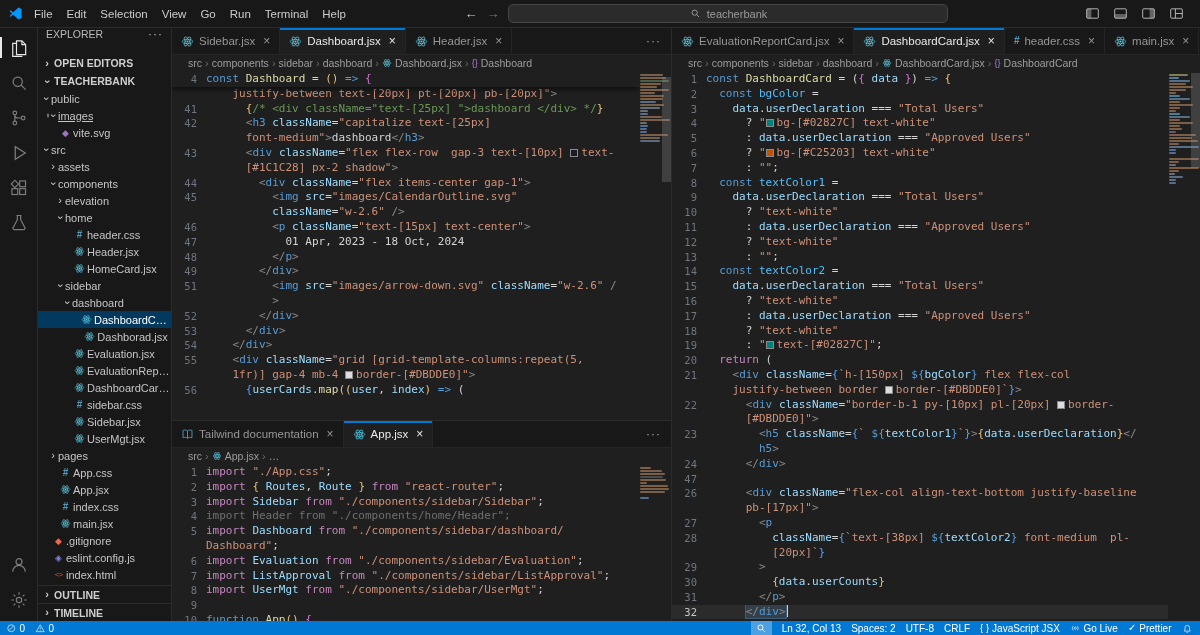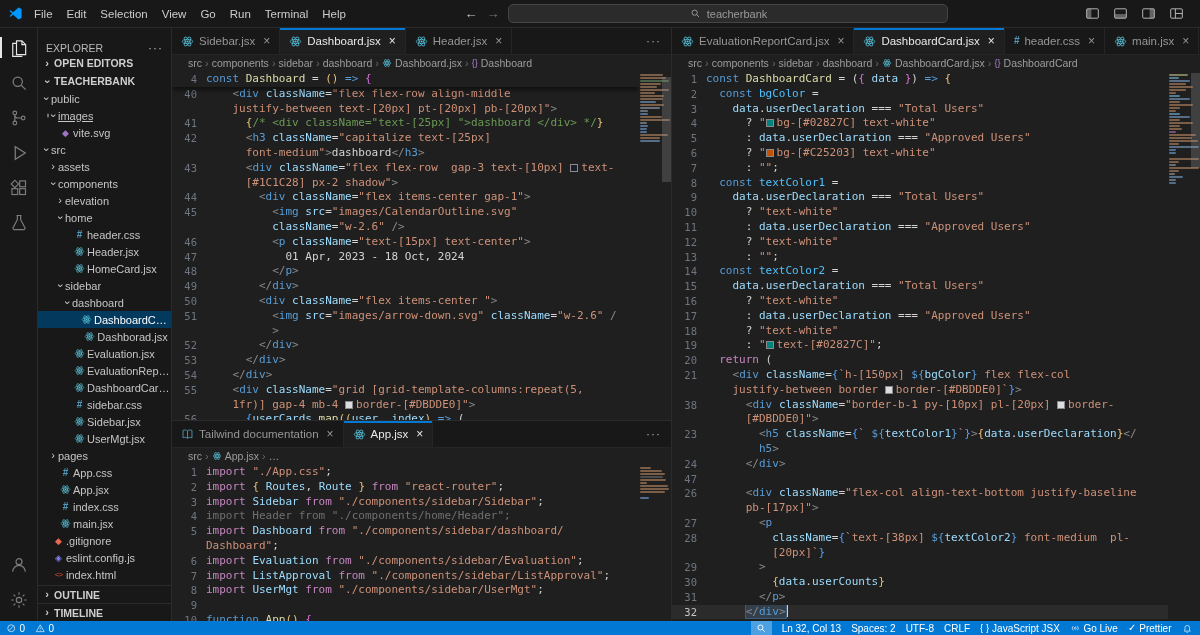--- a/index.html
+++ b/index.html
@@ -31,21 +31,21 @@
   .activitybar{width:38px;flex:none;background:#181818;border-right:1px solid #2b2b2b;
     display:flex;flex-direction:column;align-items:center;padding:2px 0 4px 0}
   .act{width:38px;height:35px;display:flex;align-items:center;justify-content:center;color:#7d7d7d;position:relative}
   .act svg{width:20px;height:20px}
   .act.active{color:#e7e7e7}
   .act.active::before{content:"";position:absolute;left:0;top:7px;bottom:7px;width:2px;background:#e7e7e7}
   .act-spacer{flex:1}
 
   .sidebar{width:134px;flex:none;background:#181818;border-right:1px solid #2b2b2b;
     display:flex;flex-direction:column;overflow:hidden;font-size:11px}
-  .sb-title{height:26px;flex:none;display:flex;align-items:flex-end;justify-content:space-between;
+  .sb-title{height:26px;flex:none;display:flex;align-items:flex-start;justify-content:space-between;
     padding:0 8px;color:#b9b9b9;font-size:10.5px}
   .sb-sec{height:18px;flex:none;display:flex;align-items:center;gap:2px;padding:0 4px;
     font-weight:700;color:#cfcfcf;font-size:10.5px;white-space:nowrap;overflow:hidden}
   .sb-sec.bordered{border-top:1px solid #2b2b2b}
   .tree{flex:1;overflow:hidden}
   .trow{height:17px;display:flex;align-items:center;white-space:nowrap;overflow:hidden;color:#c5c5c5}
   .trow.selected{background:#04395e;color:#fff}
   .chev{display:inline-block;width:10px;flex:none;text-align:center;color:#cccccc;font-size:11px;line-height:1}
   .chev.open{transform:rotate(90deg)}
   .tspace{display:inline-block;width:10px;flex:none}
@@ -593,24 +593,20 @@
                 <span>Dashboard</span>
               </span>
             </div>
           <div class="code-area">
             <div class="code-lines">
                 <div class="line sticky">
                   <span class="gutter">4</span>
                   <span class="ltext"><span class="tk-k">const</span><span class="tk-w"> </span><span class="tk-f">Dashboard</span><span class="tk-w"> = </span><span class="tk-y">()</span><span class="tk-w"> </span><span class="tk-k">=&gt;</span><span class="tk-w"> </span><span class="tk-u">{</span></span>
                 </div>
                 <div class="line">
-                  <span class="gutter">40</span>
-                  <span class="ltext"><span class="tk-w">    </span><span class="tk-g">&lt;</span><span class="tk-t">div</span><span class="tk-w"> </span><span class="tk-a">className</span><span class="tk-w">=</span><span class="tk-s">"flex flex-row align-middle</span></span>
-                </div>
-                <div class="line">
                   <span class="gutter"></span>
                   <span class="ltext"><span class="tk-w">    </span><span class="tk-s">justify-between text-[20px] pt-[20px] pb-[20px]"</span><span class="tk-g">&gt;</span></span>
                 </div>
                 <div class="line">
                   <span class="gutter">41</span>
                   <span class="ltext"><span class="tk-w">      </span><span class="tk-y">{</span><span class="tk-m">/* &lt;div className="text-[25px] "&gt;dashboard &lt;/div&gt; */</span><span class="tk-y">}</span></span>
                 </div>
                 <div class="line">
                   <span class="gutter">42</span>
                   <span class="ltext"><span class="tk-w">      </span><span class="tk-g">&lt;</span><span class="tk-t">h3</span><span class="tk-w"> </span><span class="tk-a">className</span><span class="tk-w">=</span><span class="tk-s">"capitalize text-[25px]</span></span>
@@ -647,24 +643,20 @@
                   <span class="gutter">47</span>
                   <span class="ltext"><span class="tk-w">            01 Apr, 2023 - 18 Oct, 2024</span></span>
                 </div>
                 <div class="line">
                   <span class="gutter">48</span>
                   <span class="ltext"><span class="tk-w">          </span><span class="tk-g">&lt;/</span><span class="tk-t">p</span><span class="tk-g">&gt;</span></span>
                 </div>
                 <div class="line">
                   <span class="gutter">49</span>
                   <span class="ltext"><span class="tk-w">        </span><span class="tk-g">&lt;/</span><span class="tk-t">div</span><span class="tk-g">&gt;</span></span>
-                </div>
-                <div class="line">
-                  <span class="gutter">50</span>
-                  <span class="ltext"><span class="tk-w">        </span><span class="tk-g">&lt;</span><span class="tk-t">div</span><span class="tk-w"> </span><span class="tk-a">className</span><span class="tk-w">=</span><span class="tk-s">"flex items-center "</span><span class="tk-g">&gt;</span></span>
                 </div>
                 <div class="line">
                   <span class="gutter">51</span>
                   <span class="ltext"><span class="tk-w">          </span><span class="tk-g">&lt;</span><span class="tk-t">img</span><span class="tk-w"> </span><span class="tk-a">src</span><span class="tk-w">=</span><span class="tk-s">"images/arrow-down.svg"</span><span class="tk-w"> </span><span class="tk-a">className</span><span class="tk-w">=</span><span class="tk-s">"w-2.6"</span><span class="tk-w"> </span><span class="tk-g">/</span></span>
                 </div>
                 <div class="line">
                   <span class="gutter"></span>
                   <span class="ltext"><span class="tk-w">          </span><span class="tk-g">&gt;</span></span>
                 </div>
                 <div class="line">
@@ -1014,21 +1006,21 @@
                 </div>
                 <div class="line">
                   <span class="gutter">21</span>
                   <span class="ltext"><span class="tk-w">    </span><span class="tk-g">&lt;</span><span class="tk-t">div</span><span class="tk-w"> </span><span class="tk-a">className</span><span class="tk-w">=</span><span class="tk-b">{</span><span class="tk-s">`h-[150px] </span><span class="tk-k">${</span><span class="tk-a">bgColor</span><span class="tk-k">}</span><span class="tk-s"> flex flex-col</span></span>
                 </div>
                 <div class="line">
                   <span class="gutter"></span>
                   <span class="ltext"><span class="tk-w">    </span><span class="tk-s">justify-between border </span><span class="sw" style="background: rgb(219, 221, 224);"></span><span class="tk-s">border-[#DBDDE0]`</span><span class="tk-b">}</span><span class="tk-g">&gt;</span></span>
                 </div>
                 <div class="line">
-                  <span class="gutter">38</span>
+                  <span class="gutter">22</span>
                   <span class="ltext"><span class="tk-w">      </span><span class="tk-g">&lt;</span><span class="tk-t">div</span><span class="tk-w"> </span><span class="tk-a">className</span><span class="tk-w">=</span><span class="tk-s">"border-b-1 py-[10px] pl-[20px] </span><span class="sw" style="background: rgb(219, 221, 224);"></span><span class="tk-s">border-</span></span>
                 </div>
                 <div class="line">
                   <span class="gutter"></span>
                   <span class="ltext"><span class="tk-w">      </span><span class="tk-s">[#DBDDE0]"</span><span class="tk-g">&gt;</span></span>
                 </div>
                 <div class="line">
                   <span class="gutter">23</span>
                   <span class="ltext"><span class="tk-w">        </span><span class="tk-g">&lt;</span><span class="tk-t">h5</span><span class="tk-w"> </span><span class="tk-a">className</span><span class="tk-w">=</span><span class="tk-b">{</span><span class="tk-s">` </span><span class="tk-k">${</span><span class="tk-a">textColor1</span><span class="tk-k">}</span><span class="tk-s">`</span><span class="tk-b">}</span><span class="tk-g">&gt;</span><span class="tk-y">{</span><span class="tk-a">data</span><span class="tk-w">.</span><span class="tk-a">userDeclaration</span><span class="tk-y">}</span><span class="tk-g">&lt;/</span></span>
                 </div>

